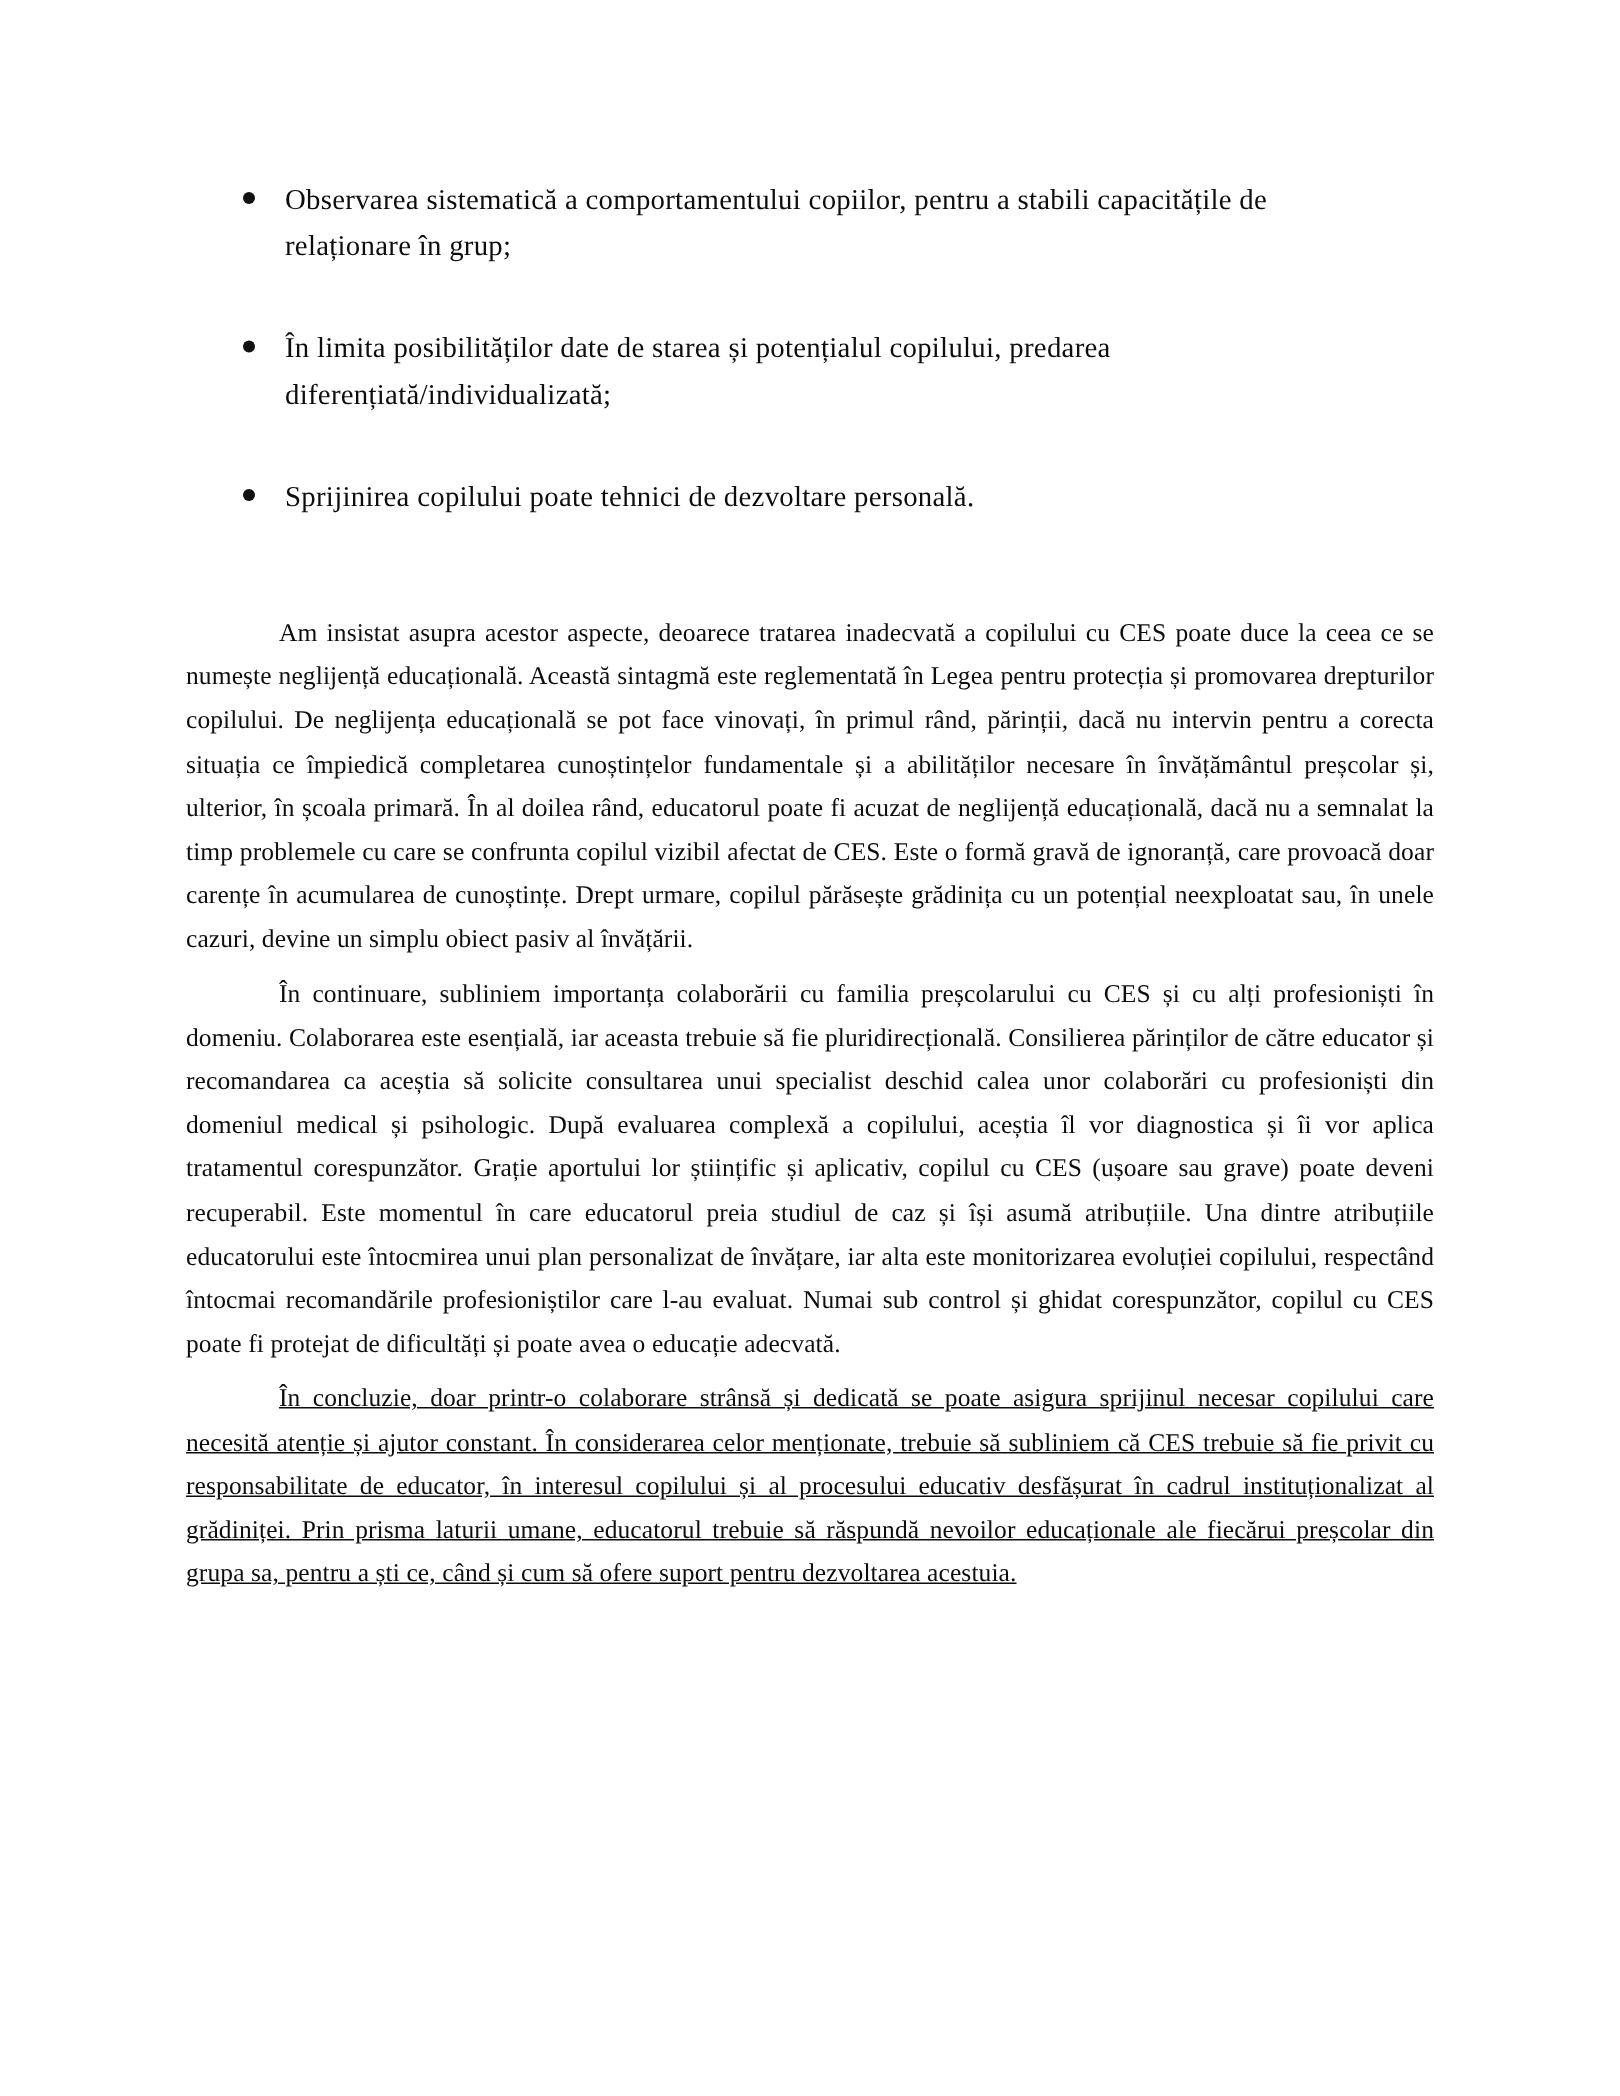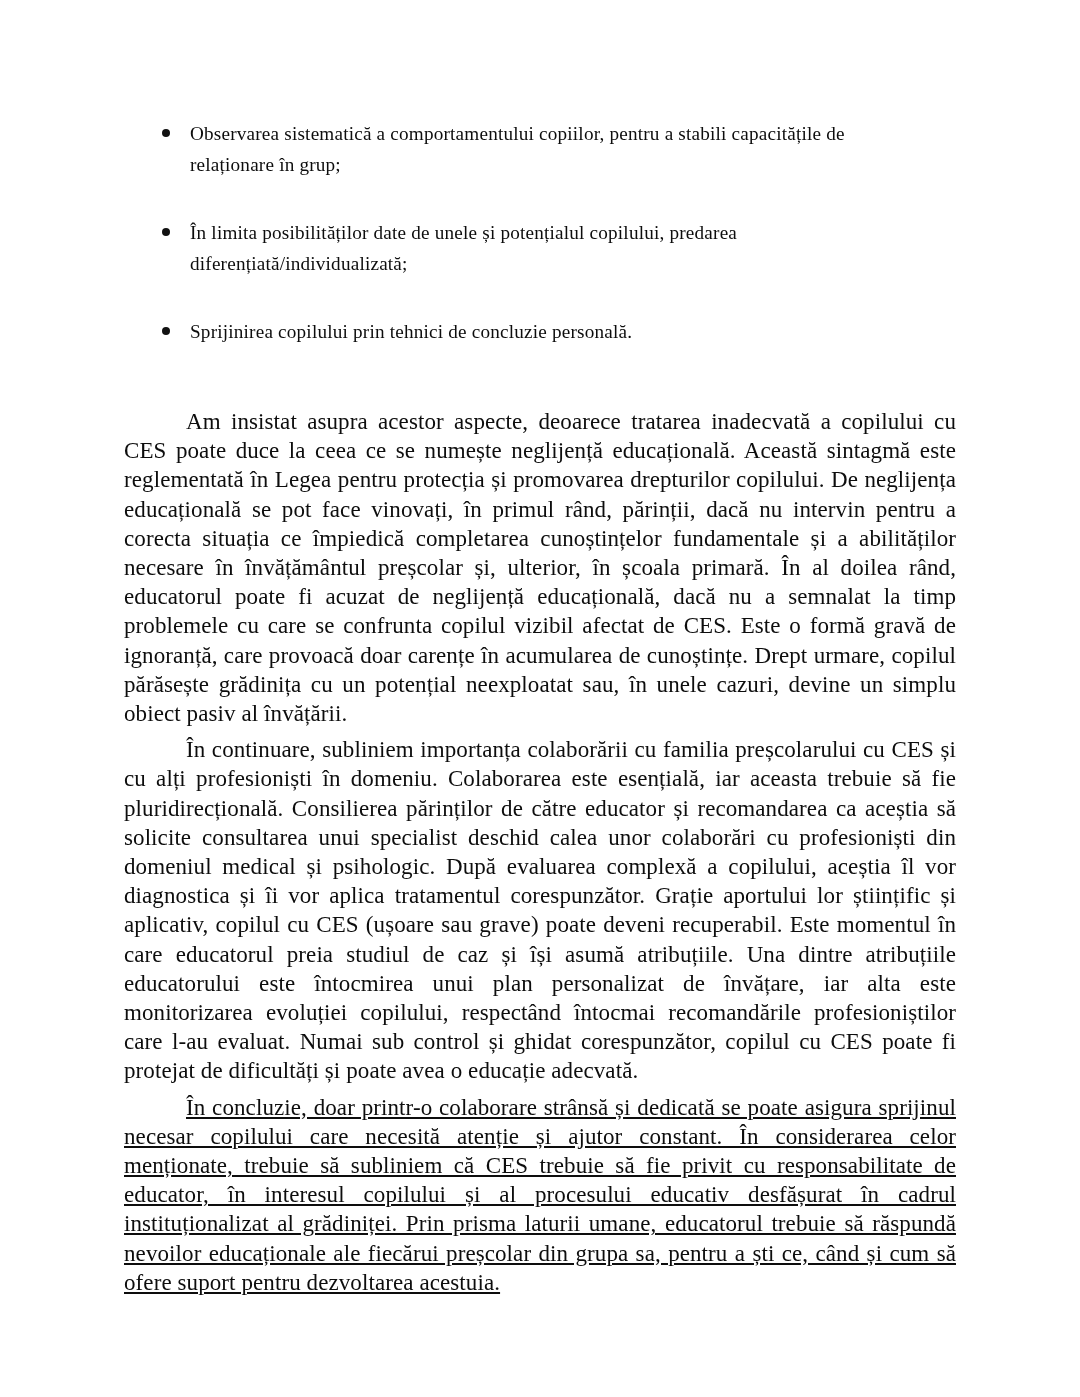--- a/index.html
+++ b/index.html
@@ -71,21 +71,21 @@
     border-radius: 50%;
     background: #111111;
     vertical-align: middle;
     position: relative;
     top: -2px;
   }
 
   
   .body-paragraph {
     margin: 0 0 7px 0;
-    font-size: 23px;
+    font-size: 17px;
     line-height: 29.2px;
     text-align: justify;
     text-justify: inter-word;
     text-indent: 62px;
     hyphens: none;
     letter-spacing: 0.004em;
   }
   .body-paragraph:last-child {
     margin-bottom: 0;
     text-decoration: underline;
@@ -101,25 +101,25 @@
 <div class="page">
   <div class="content">
 
     <ul class="bullet-list">
       <li class="bullet-item">
         <span class="bullet-marker"></span>
         <span>Observarea sistematică a comportamentului copiilor, pentru a stabili capacitățile de relaționare în grup;</span>
       </li>
       <li class="bullet-item">
         <span class="bullet-marker"></span>
-        <span>În limita posibilităților date de unele și potențialul copilului, predarea diferențiată/individualizată;</span>
+        <span>În limita posibilităților date de starea și potențialul copilului, predarea diferențiată/individualizată;</span>
       </li>
       <li class="bullet-item">
         <span class="bullet-marker"></span>
-        <span>Sprijinirea copilului prin tehnici de concluzie personală.</span>
+        <span>Sprijinirea copilului poate tehnici de dezvoltare personală.</span>
       </li>
     </ul>
 
     <div id="paragraph-block">
       <p class="body-paragraph">Am insistat asupra acestor aspecte, deoarece tratarea inadecvată a copilului cu CES poate duce la ceea ce se numește neglijență educațională. Această sintagmă este reglementată în Legea pentru protecția și promovarea drepturilor copilului. De neglijența educațională se pot face vinovați, în primul rând, părinții, dacă nu intervin pentru a corecta situația ce împiedică completarea cunoștințelor fundamentale și a abilităților necesare în învățământul preșcolar și, ulterior, în școala primară. În al doilea rând, educatorul poate fi acuzat de neglijență educațională, dacă nu a semnalat la timp problemele cu care se confrunta copilul vizibil afectat de CES. Este o formă gravă de ignoranță, care provoacă doar carențe în acumularea de cunoștințe. Drept urmare, copilul părăsește grădinița cu un potențial neexploatat sau, în unele cazuri, devine un simplu obiect pasiv al învățării.</p>
       <p class="body-paragraph">În continuare, subliniem importanța colaborării cu familia preșcolarului cu CES și cu alți profesioniști în domeniu. Colaborarea este esențială, iar aceasta trebuie să fie pluridirecțională. Consilierea părinților de către educator și recomandarea ca aceștia să solicite consultarea unui specialist deschid calea unor colaborări cu profesioniști din domeniul medical și psihologic. După evaluarea complexă a copilului, aceștia îl vor diagnostica și îi vor aplica tratamentul corespunzător. Grație aportului lor științific și aplicativ, copilul cu CES (ușoare sau grave) poate deveni recuperabil. Este momentul în care educatorul preia studiul de caz și își asumă atribuțiile. Una dintre atribuțiile educatorului este întocmirea unui plan personalizat de învățare, iar alta este monitorizarea evoluției copilului, respectând întocmai recomandările profesioniștilor care l-au evaluat. Numai sub control și ghidat corespunzător, copilul cu CES poate fi protejat de dificultăți și poate avea o educație adecvată.</p>
       <p class="body-paragraph">În concluzie, doar printr-o colaborare strânsă și dedicată se poate asigura sprijinul necesar copilului care necesită atenție și ajutor constant. În considerarea celor menționate, trebuie să subliniem că CES trebuie să fie privit cu responsabilitate de educator, în interesul copilului și al procesului educativ desfășurat în cadrul instituționalizat al grădiniței. Prin prisma laturii umane, educatorul trebuie să răspundă nevoilor educaționale ale fiecărui preșcolar din grupa sa, pentru a ști ce, când și cum să ofere suport pentru dezvoltarea acestuia.</p>
     </div>
 
   </div>

